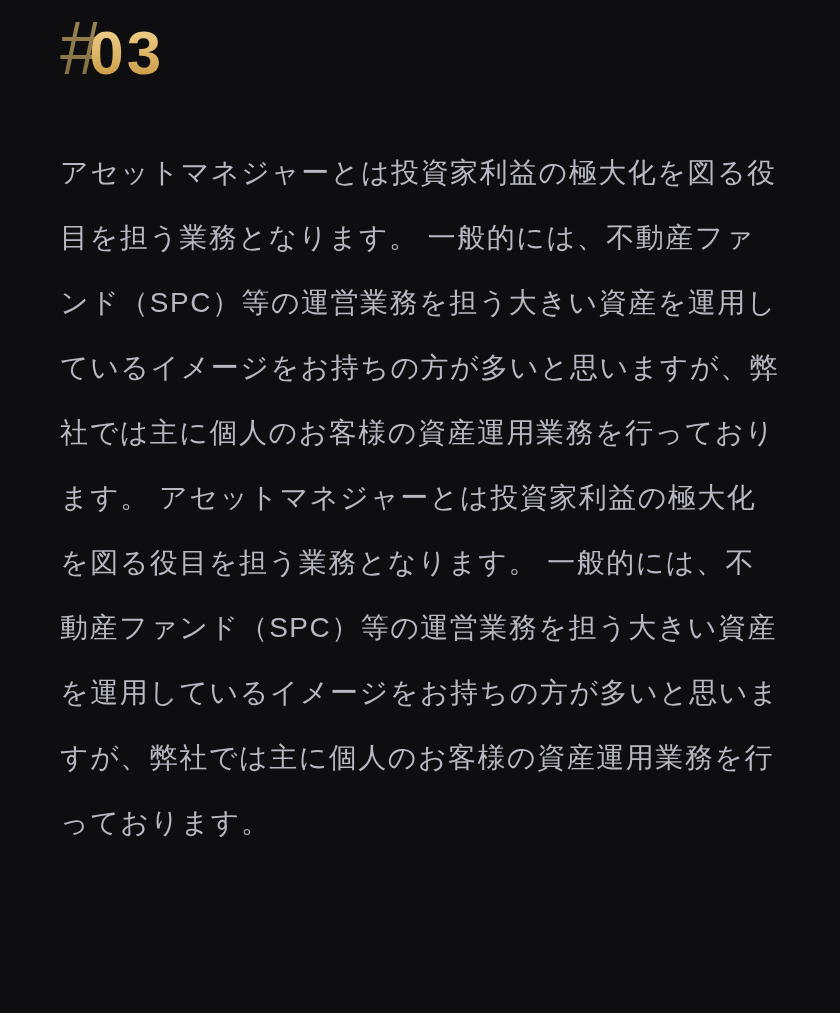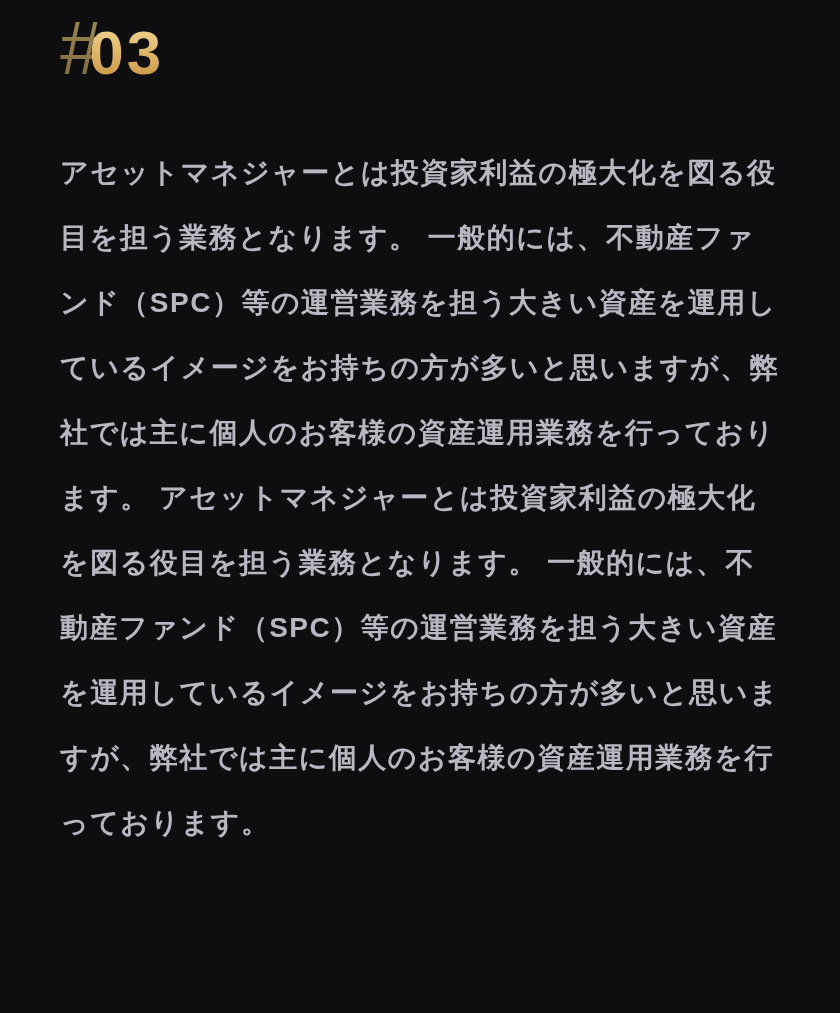--- a/index.html
+++ b/index.html
@@ -55,21 +55,21 @@
     font-size: 31px;
     font-weight: 700;
     letter-spacing: 8px;
     line-height: 1.25;
     color: var(--heading-color);
   }
   .section-paragraph {
     margin: 54px 0 0 0;
     width: 720px;
     font-size: 28px;
-    font-weight: 700;
+    font-weight: 400;
     letter-spacing: 1.5px;
     line-height: 65px;
     color: var(--body-color);
     text-align: left;
     word-break: normal;
   }
 </style>
 </head>
 <body>
 

